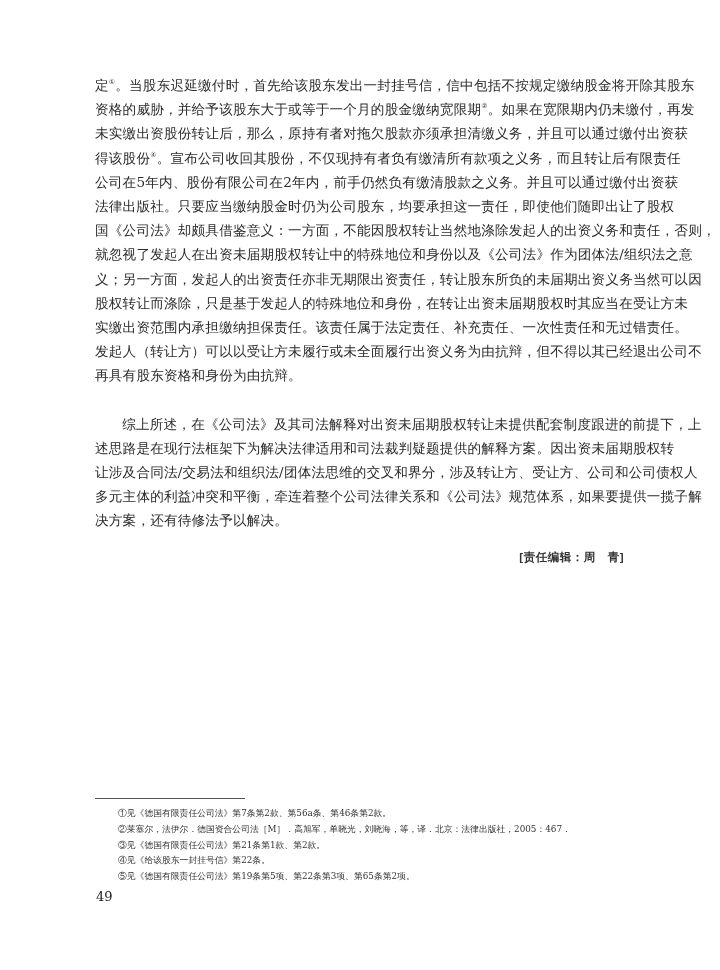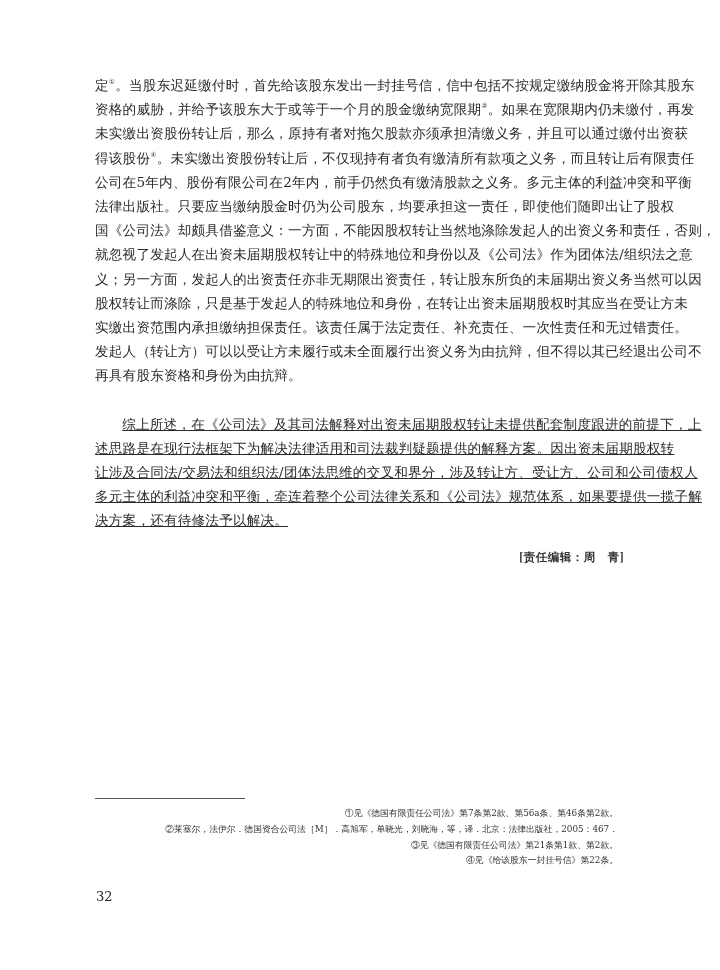--- a/index.html
+++ b/index.html
@@ -8,57 +8,57 @@
     font-family: "DejaVu Serif", "Liberation Serif", serif;
     color: #2a2a2a;
   }
   .page { position: absolute; left: 0; top: 0; width: 720px; height: 970px; }
   .body-text {
     position: absolute; left: 95px; top: 73px; width: 528px;
     font-size: 13.6px; line-height: 24.2px; letter-spacing: 0.2px;
     text-align: justify;
   }
   .para { margin: 0; }
-  .para.indent { text-indent: 2em; margin-top: 24px; text-decoration: underline; }
+  .para.indent { text-indent: 2em; margin-top: 24px; }
   .line { display: block; white-space: nowrap; text-align: justify; text-align-last: justify; }
   .line.last { text-align-last: left; }
   sup.fn { font-size: 7px; vertical-align: 6px; line-height: 0; }
   .editor {
     position: absolute; right: 96px; top: 550px;
-    font-family: Liberation Serif, serif;
+    font-family: Liberation Sans, sans-serif;
     font-size: 11.5px; font-weight: bold; color: #333;
     letter-spacing: 0.5px;
     text-align: right;
   }
   .fn-rule {
     position: absolute; left: 95px; top: 798px; width: 150px; height: 0;
     border-top: 1px solid #555;
   }
   .footnotes {
     position: absolute; left: 118px; top: 806px; width: 500px;
     font-size: 8.8px; line-height: 15.8px; color: #333;
   }
-  .footnote { display: block; white-space: nowrap; text-align: right; }
+  .footnote { display: block; white-space: nowrap; }
   .page-number {
     position: absolute; left: 96px; top: 889px;
     font-size: 13px; color: #222;
   }
 </style>
 </head>
 <body>
 
 <div class="page">
 
   <div class="body-text">
     <p class="para">
       <span class="line"><span>定</span><sup class="fn">①</sup><span>。当股东迟延缴付时，首先给该股东发出一封挂号信，信中包括不按规定缴纳股金将开除其股东</span></span>
       <span class="line"><span>资格的威胁，并给予该股东大于或等于一个月的股金缴纳宽限期</span><sup class="fn">②</sup><span>。如果在宽限期内仍未缴付，再发</span></span>
       <span class="line">未实缴出资股份转让后，那么，原持有者对拖欠股款亦须承担清缴义务，并且可以通过缴付出资获</span>
-      <span class="line"><span>得该股份</span><sup class="fn">④</sup><span>。未实缴出资股份转让后，不仅现持有者负有缴清所有款项之义务，而且转让后有限责任</span></span>
-      <span class="line">公司在5年内、股份有限公司在2年内，前手仍然负有缴清股款之义务。多元主体的利益冲突和平衡</span>
+      <span class="line"><span>得该股份</span><sup class="fn">④</sup><span>。宣布公司收回其股份，不仅现持有者负有缴清所有款项之义务，而且转让后有限责任</span></span>
+      <span class="line">公司在5年内、股份有限公司在2年内，前手仍然负有缴清股款之义务。并且可以通过缴付出资获</span>
       <span class="line">法律出版社。只要应当缴纳股金时仍为公司股东，均要承担这一责任，即使他们随即出让了股权</span>
       <span class="line">国《公司法》却颇具借鉴意义：一方面，不能因股权转让当然地涤除发起人的出资义务和责任，否则，</span>
       <span class="line">就忽视了发起人在出资未届期股权转让中的特殊地位和身份以及《公司法》作为团体法/组织法之意</span>
       <span class="line">义；另一方面，发起人的出资责任亦非无期限出资责任，转让股东所负的未届期出资义务当然可以因</span>
       <span class="line">股权转让而涤除，只是基于发起人的特殊地位和身份，在转让出资未届期股权时其应当在受让方未</span>
       <span class="line">实缴出资范围内承担缴纳担保责任。该责任属于法定责任、补充责任、一次性责任和无过错责任。</span>
       <span class="line">发起人（转让方）可以以受让方未履行或未全面履行出资义务为由抗辩，但不得以其已经退出公司不</span>
       <span class="line last">再具有股东资格和身份为由抗辩。</span>
     </p>
     <p class="para indent">
@@ -72,16 +72,17 @@
 
   <div class="editor">[责任编辑：周　青]</div>
 
   <div class="fn-rule"></div>
 
   <div class="footnotes">
     <span class="footnote">①见《德国有限责任公司法》第7条第2款、第56a条、第46条第2款。</span>
     <span class="footnote">②莱塞尔，法伊尔．德国资合公司法［M］．高旭军，单晓光，刘晓海，等，译．北京：法律出版社，2005：467．</span>
     <span class="footnote">③见《德国有限责任公司法》第21条第1款、第2款。</span>
     <span class="footnote">④见《给该股东一封挂号信》第22条。</span>
+    <span class="footnote">⑤见《德国有限责任公司法》第19条第5项、第22条第3项、第65条第2项。</span>
   </div>
 
-  <div class="page-number">32</div>
+  <div class="page-number">49</div>
 </div>
 
 </body></html>

